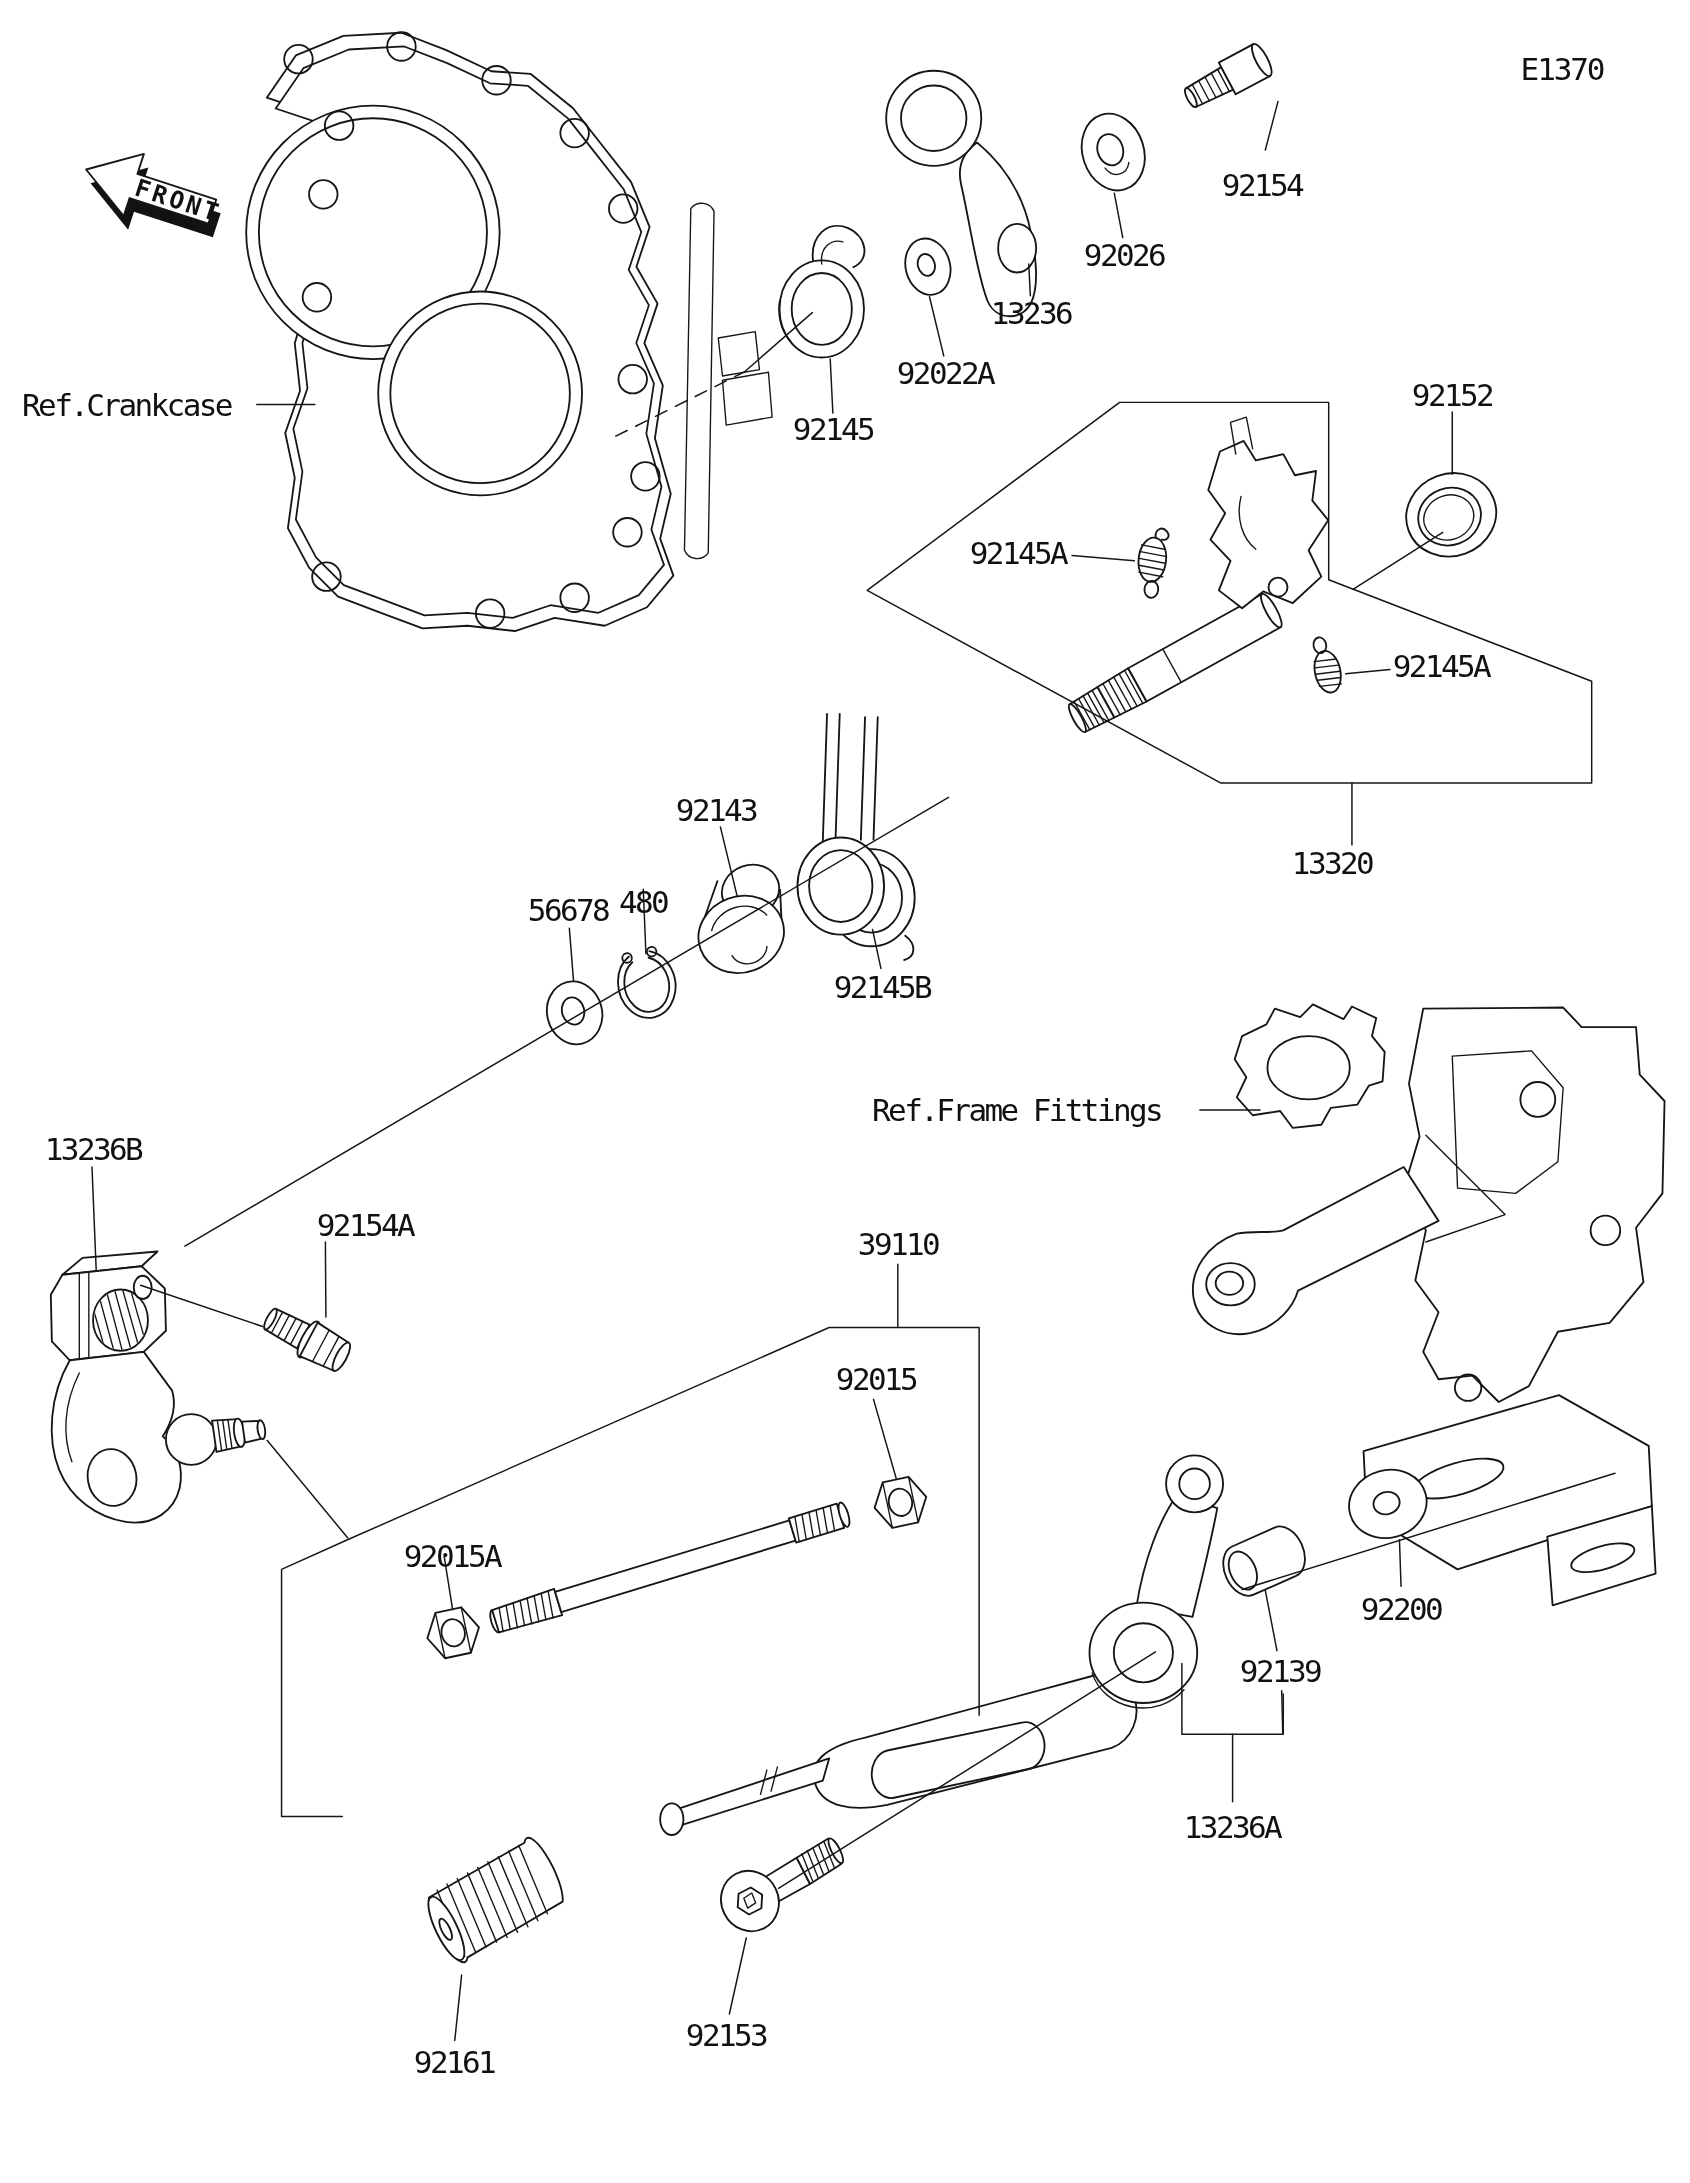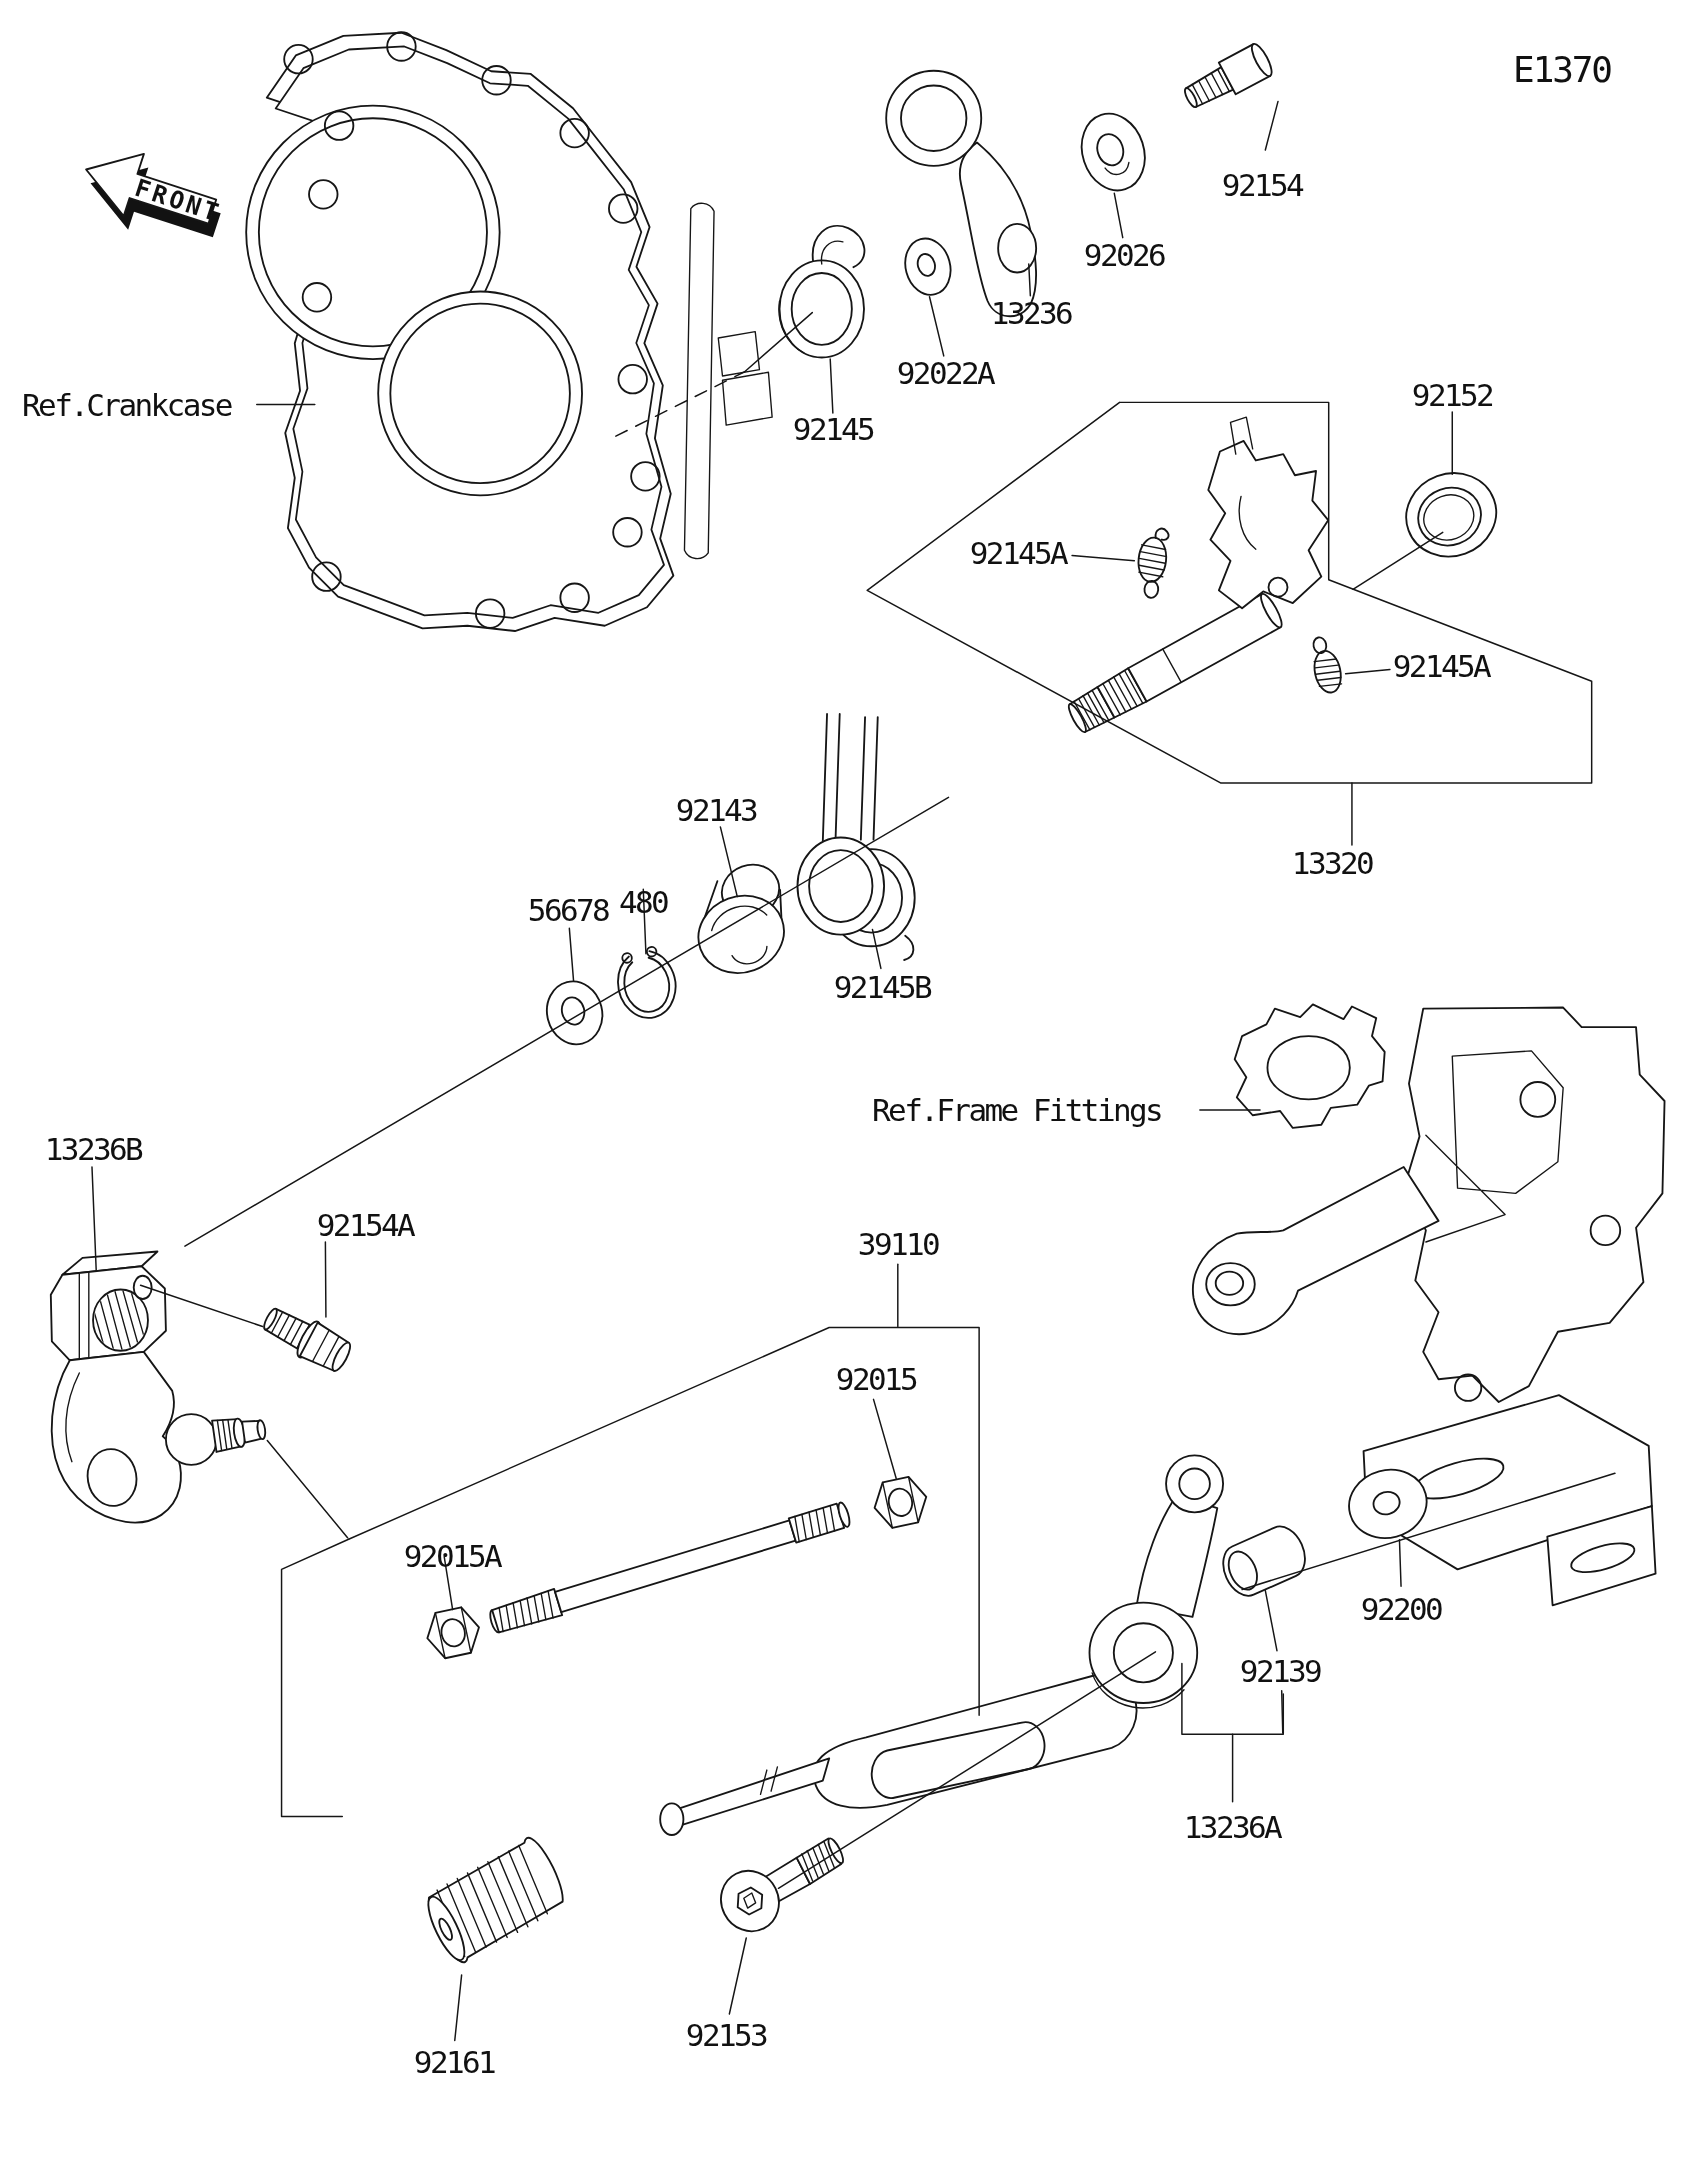--- a/index.html
+++ b/index.html
@@ -9,21 +9,21 @@
   svg *{vector-effect:none;}
   .ln{stroke:#161616;stroke-width:3.5;fill:none;stroke-linecap:round;stroke-linejoin:round;}
   .solid{fill:#ffffff;}
   .ink{fill:#121212;stroke:none;}
   .thin{stroke-width:2.6;}
   .leader{stroke:#161616;stroke-width:2.8;fill:none;stroke-linecap:round;stroke-linejoin:round;}
   .leader.dashed{stroke-dasharray:24 18;}
   .part-label{position:absolute;transform:translate(-50%,-50%);font-size:31px;letter-spacing:-2.6px;
               color:#111;white-space:nowrap;font-family:"DejaVu Sans Mono","Liberation Mono",monospace;}
   .ref-label{transform:translate(0,-50%);}
-  .code-label{position:absolute;transform:translate(-50%,-50%);font-size:36px;letter-spacing:-2.1px;color:#111;}
+  .code-label{position:absolute;transform:translate(-50%,-50%);font-size:31px;letter-spacing:-2.1px;color:#111;}
   .front-text{font-size:46px;font-weight:600;letter-spacing:6px;fill:#111;stroke:none;
               font-family:"DejaVu Sans Mono","Liberation Mono",monospace;}
 </style>
 </head>
 <body>
 
 <div id="page">
 
 <svg width="1690" height="2183" viewBox="0 0 3200 4134">
   <defs>

